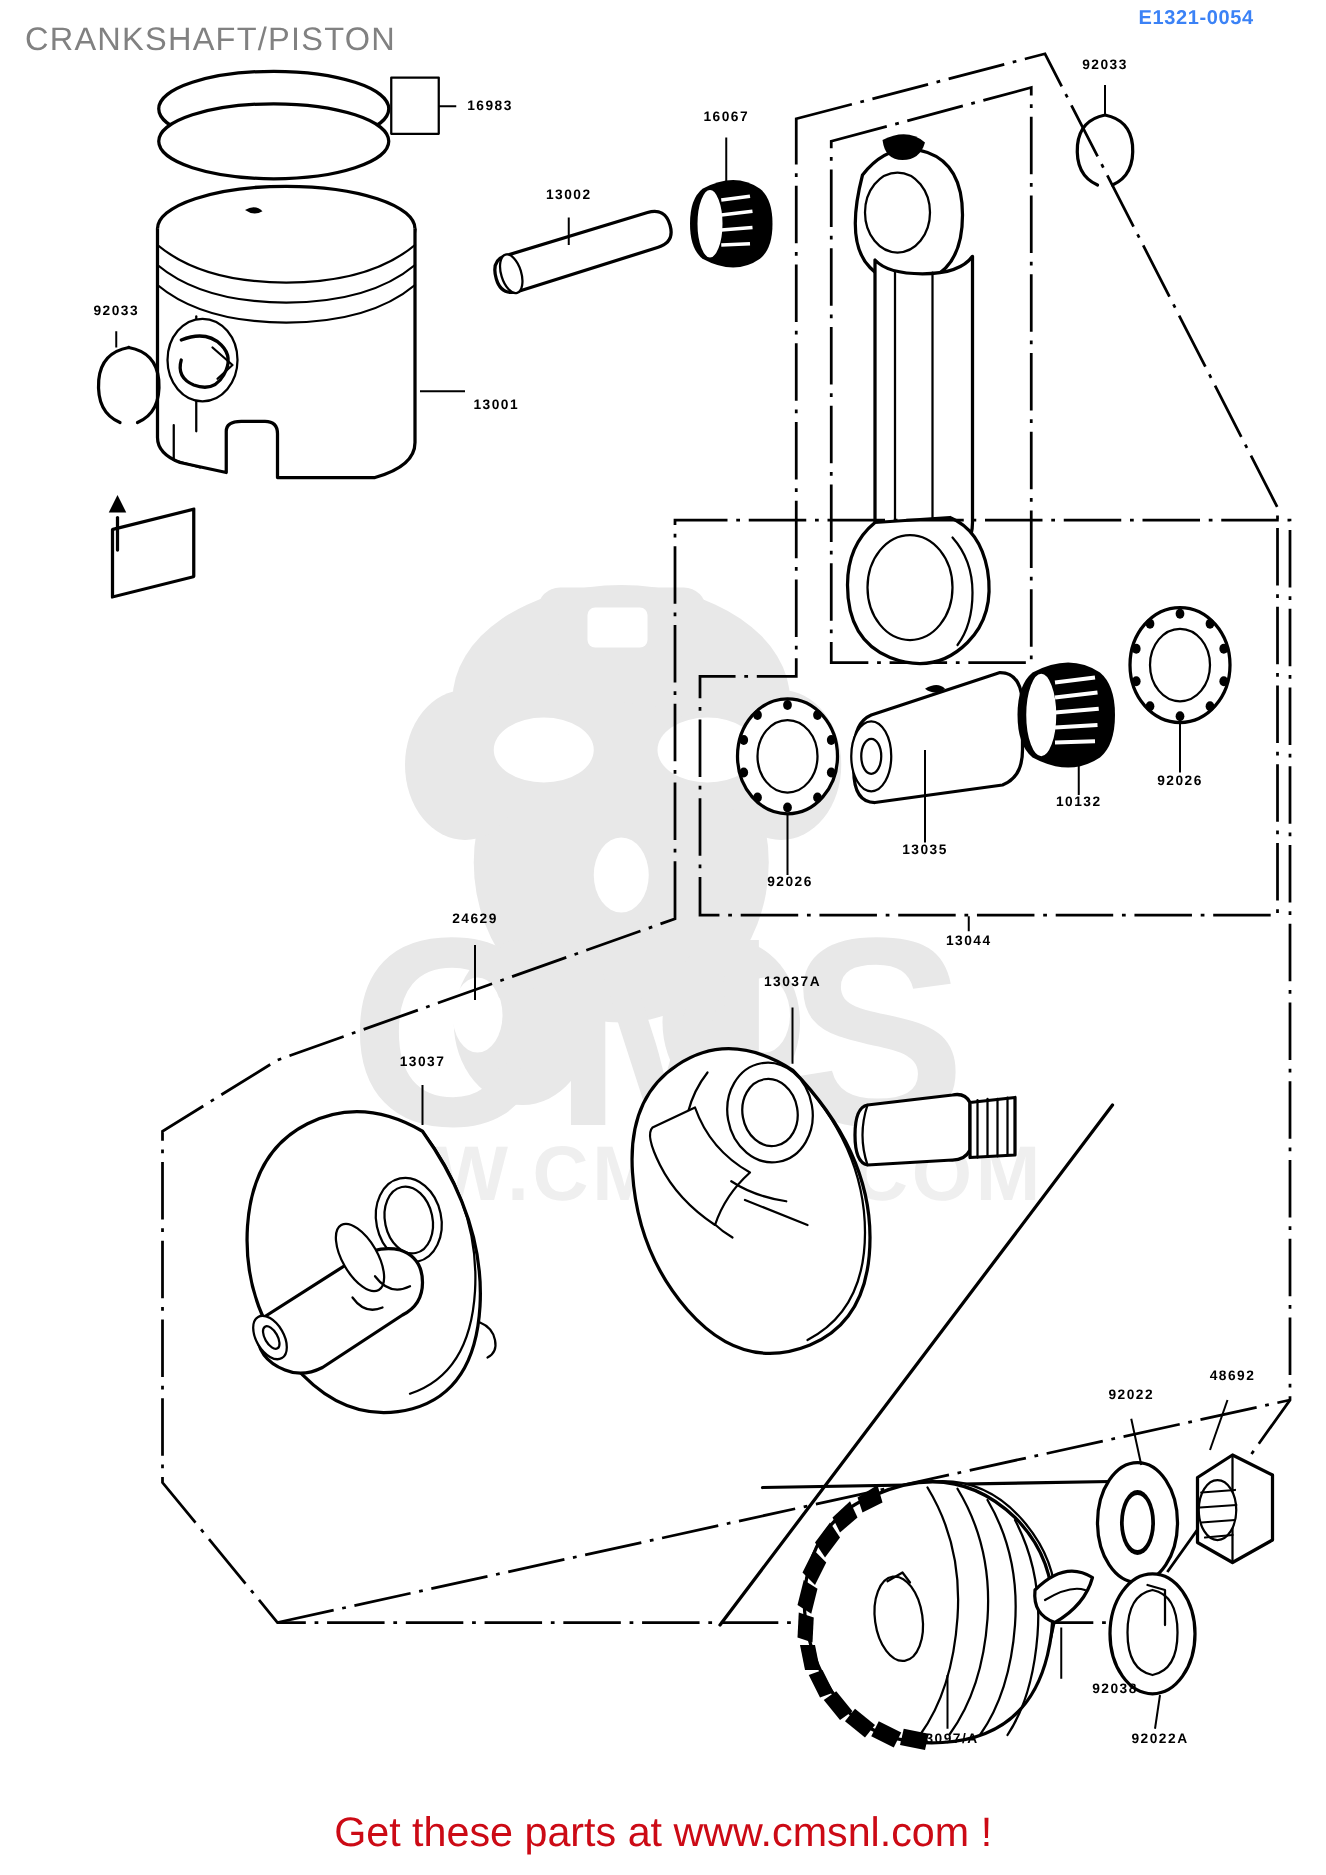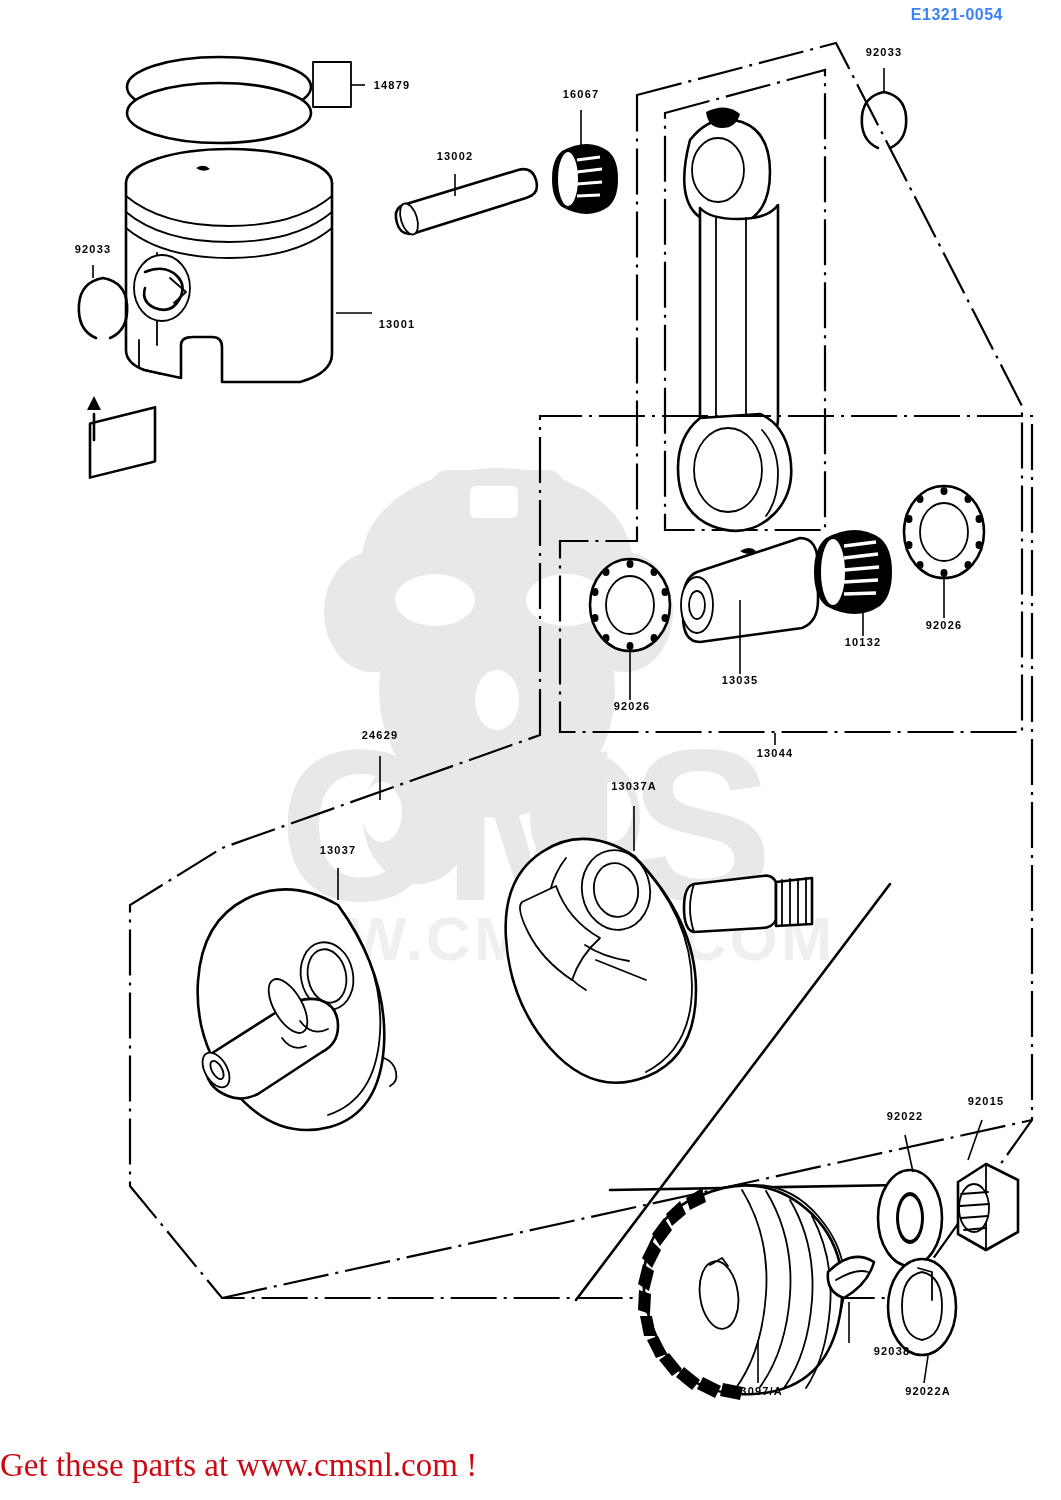--- a/index.html
+++ b/index.html
@@ -33,23 +33,24 @@
     font-weight: bold;
     color: #3b82f6;
     font-family: "Liberation Sans", sans-serif;
     letter-spacing: 0.5px;
   }
   #footer-cta {
     position: absolute;
     left: 0;
     right: 0;
     top: 1447px;
+    text-align: center;
     font-size: 33px;
     color: #cc0a15;
-    font-family: Liberation Serif, serif;
+    font-family: Liberation Sans, sans-serif;
     letter-spacing: 0px;
   }
   .svg-layer {
     position: absolute;
     left: 0;
     top: 0;
     width: 1061px;
     height: 1500px;
   }
   .partlabel {
@@ -373,39 +374,40 @@
     </g>
 
     <g>
       <ellipse cx="922" cy="1307" rx="34" ry="48" class="lnf"></ellipse>
       <path class="lnf1" d="M922 1272 q-20 4 -20 34 q0 30 20 34 q20 -4 20 -34 q0 -30 -20 -34z"></path>
       <path class="ln1" d="M918 1268 L932 1272 L932 1300"></path>
       <path class="lead" d="M928 1356 L924 1383"></path>
     </g>
   </svg>
 
+  <div id="diagram-title">CRANKSHAFT/PISTON</div>
   <div id="diagram-code">E1321-0054</div>
 
-  <div class="partlabel" style="left:392px; top:79px;">14879</div>
+  <div class="partlabel" style="left:392px; top:79px;">16983</div>
   <div class="partlabel" style="left:455px; top:150px;">13002</div>
   <div class="partlabel" style="left:581px; top:88px;">16067</div>
   <div class="partlabel" style="left:93px;  top:243px;">92033</div>
   <div class="partlabel" style="left:884px; top:46px;">92033</div>
   <div class="partlabel" style="left:384px; top:318px;margin-left:13px;">13001</div>
 
   <div class="partlabel" style="left:632px; top:700px;">92026</div>
   <div class="partlabel" style="left:944px; top:619px;">92026</div>
   <div class="partlabel" style="left:740px; top:674px;">13035</div>
   <div class="partlabel" style="left:863px; top:636px;">10132</div>
   <div class="partlabel" style="left:775px; top:747px;text-align:center;">13044</div>
 
   <div class="partlabel" style="left:380px; top:729px;">24629</div>
   <div class="partlabel" style="left:338px; top:844px;">13037</div>
   <div class="partlabel" style="left:634px; top:780px;">13037A</div>
 
   <div class="partlabel" style="left:758px; top:1385px;">13097/A</div>
   <div class="partlabel" style="left:849px; top:1345px;margin-left:43px;">92038</div>
   <div class="partlabel" style="left:905px; top:1110px;">92022</div>
-  <div class="partlabel" style="left:986px; top:1095px;">92015</div>
+  <div class="partlabel" style="left:986px; top:1095px;">48692</div>
   <div class="partlabel" style="left:928px; top:1385px;">92022A</div>
 
   <div id="footer-cta">Get these parts at www.cmsnl.com !</div>
 </div>
 
 </body></html>

